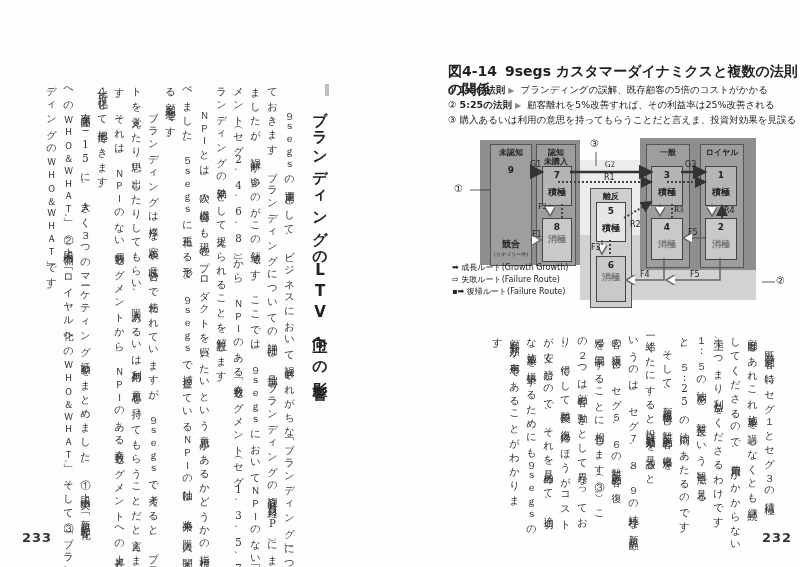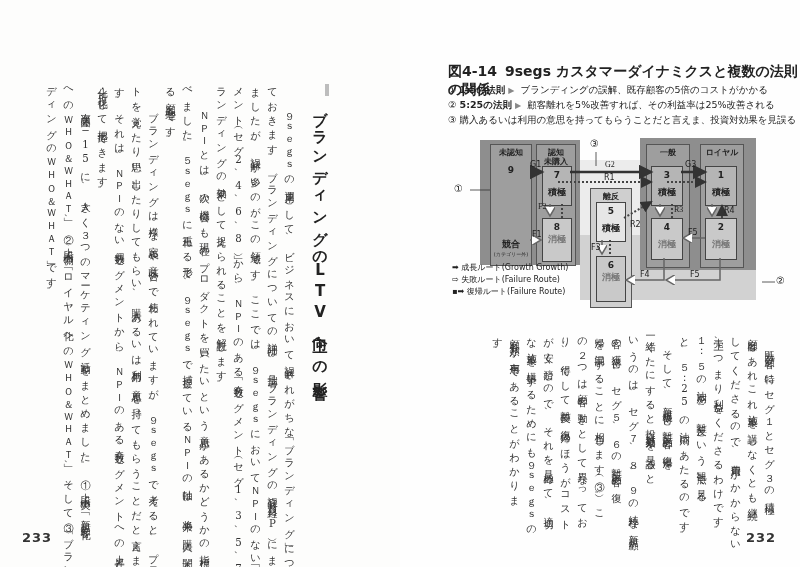--- a/index.html
+++ b/index.html
@@ -220,13 +220,13 @@
 <div class="vcol" style="left:626px;top:330px;">いうのは、セグ７、８、９の純粋な新規顧</div>
 <div class="vcol" style="left:609px;top:330px;">客の獲得と、セグ５、６の離反顧客の復</div>
 <div class="vcol" style="left:592px;top:330px;">帰を混同することに相当します（③）。こ</div>
 <div class="vcol" style="left:575px;top:330px;">の２つは顧客の動きとして異なってお</div>
 <div class="vcol" style="left:558px;top:330px;">り、得てして離反の復帰のほうがコスト</div>
 <div class="vcol" style="left:541px;top:330px;">が安く済むので、それを見極めて、適切</div>
 <div class="vcol" style="left:524px;top:330px;">な施策を構築するためにも９ｓｅｇｓの</div>
 <div class="vcol" style="left:507px;top:330px;">顧客分類が有用であることがわかりま</div>
 <div class="vcol" style="left:490px;top:330px;">す。</div>
 
-<div class="folio" style="left:746px;">232</div>
+<div class="folio" style="left:762px;">232</div>
 
 </body></html>

